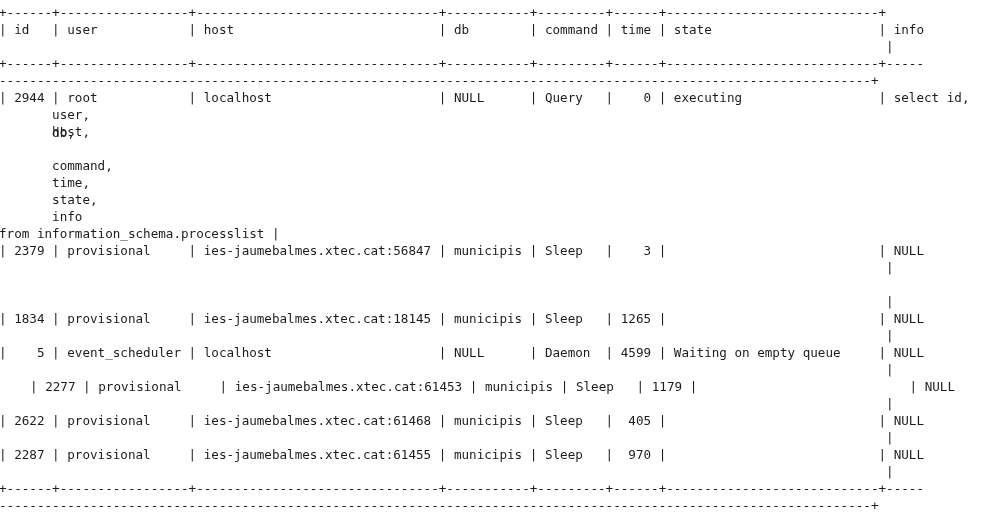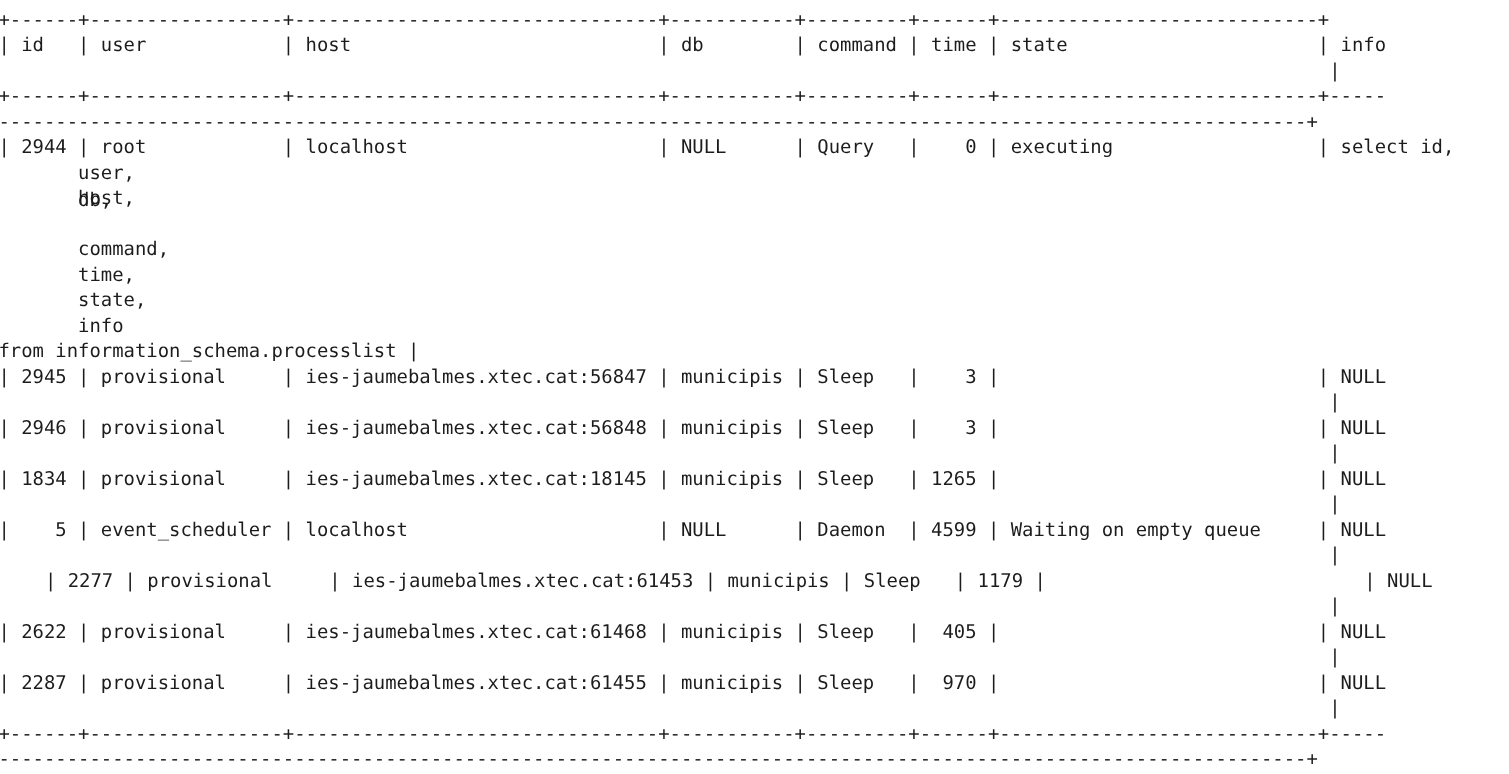--- a/index.html
+++ b/index.html
@@ -49,23 +49,22 @@
     <div class="term-line" style="top: 72px;">-------------------------------------------------------------------------------------------------------------------+</div>
     <div class="term-line" style="top: 89px;">| 2944 | root            | localhost                      | NULL      | Query   |    0 | executing                  | select id,</div>
     <div class="term-line" style="top: 106px;">       user,</div>
     <div class="term-line" style="top: 123px;">       host,</div>
     <div class="term-line" style="top: 124px;">       db,</div>
     <div class="term-line" style="top: 157px;">       command,</div>
     <div class="term-line" style="top: 174px;">       time,</div>
     <div class="term-line" style="top: 191px;">       state,</div>
     <div class="term-line" style="top: 208px;">       info</div>
     <div class="term-line" style="top: 225px;">from information_schema.processlist |</div>
-    <div class="term-line" style="top: 242px;">| 2945 | provisional     | ies-jaumebalmes.xtec.cat:56847 | municipis | Sleep   |    3 |                            | NULL</div>
+    <div class="term-line" style="top: 242px;">| 2379 | provisional     | ies-jaumebalmes.xtec.cat:56847 | municipis | Sleep   |    3 |                            | NULL</div>
     <div class="term-line" style="top: 259px;">                                                                                                                     |</div>
-    <div class="term-line" style="top: 276px;">| 2946 | provisional     | ies-jaumebalmes.xtec.cat:56848 | municipis | Sleep   |    3 |                            | NULL</div>
     <div class="term-line" style="top: 293px;">                                                                                                                     |</div>
     <div class="term-line" style="top: 310px;">| 1834 | provisional     | ies-jaumebalmes.xtec.cat:18145 | municipis | Sleep   | 1265 |                            | NULL</div>
     <div class="term-line" style="top: 327px;">                                                                                                                     |</div>
     <div class="term-line" style="top: 344px;">|    5 | event_scheduler | localhost                      | NULL      | Daemon  | 4599 | Waiting on empty queue     | NULL</div>
     <div class="term-line" style="top: 361px;">                                                                                                                     |</div>
     <div class="term-line" style="top: 378px; padding-left: 31px;">| 2277 | provisional     | ies-jaumebalmes.xtec.cat:61453 | municipis | Sleep   | 1179 |                            | NULL</div>
     <div class="term-line" style="top: 395px;">                                                                                                                     |</div>
     <div class="term-line" style="top: 412px;">| 2622 | provisional     | ies-jaumebalmes.xtec.cat:61468 | municipis | Sleep   |  405 |                            | NULL</div>
     <div class="term-line" style="top: 429px;">                                                                                                                     |</div>
     <div class="term-line" style="top: 446px;">| 2287 | provisional     | ies-jaumebalmes.xtec.cat:61455 | municipis | Sleep   |  970 |                            | NULL</div>

